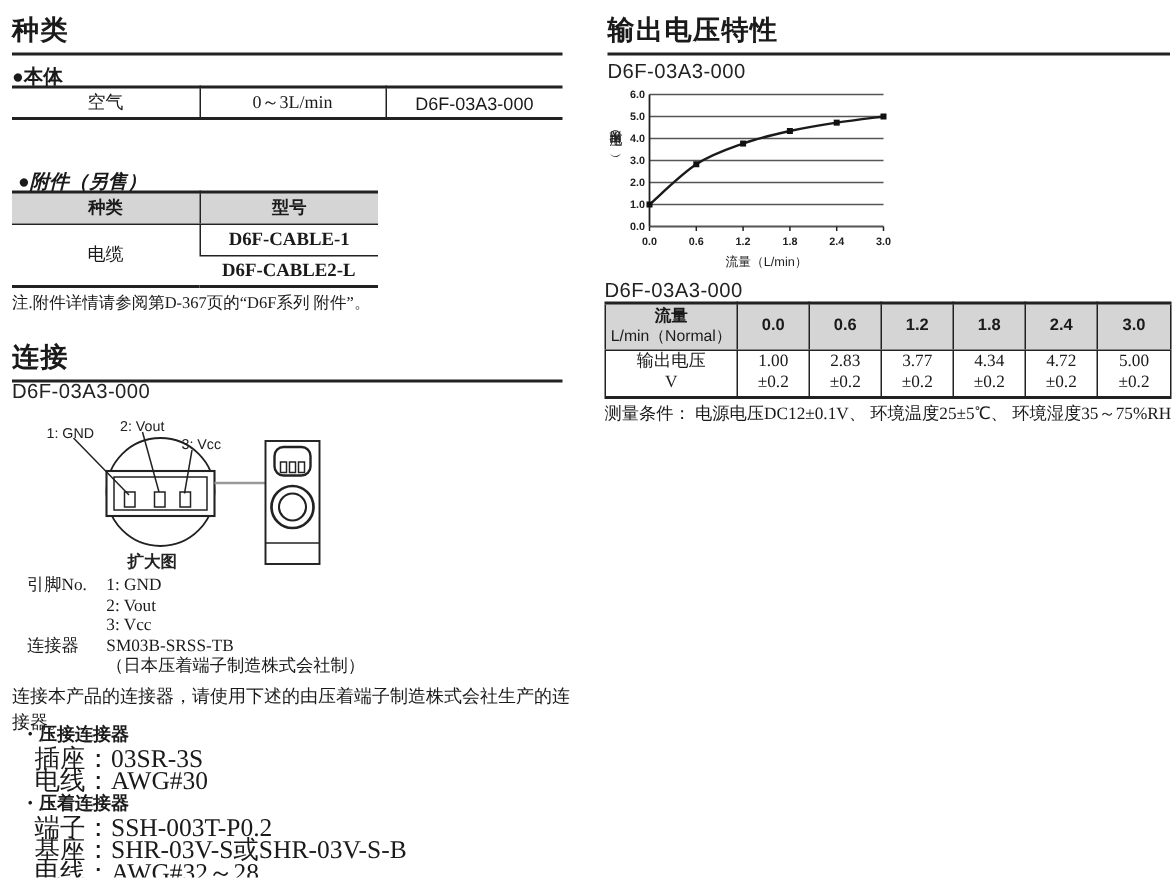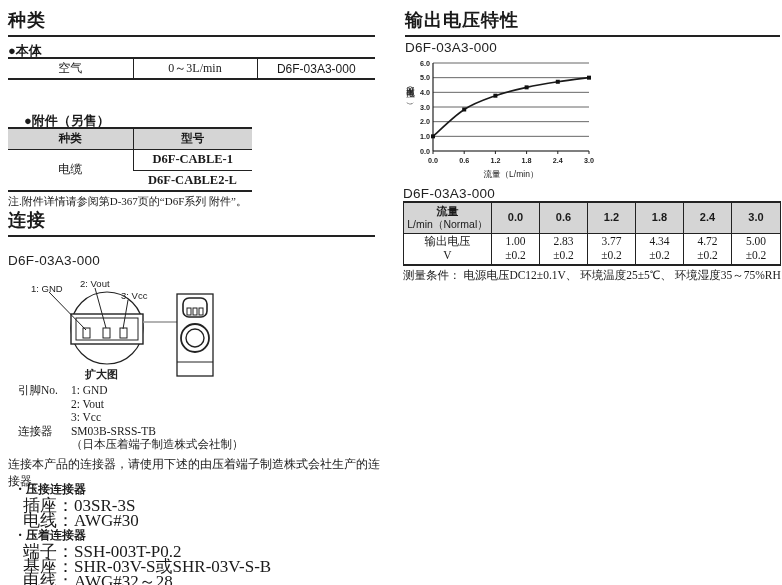--- a/index.html
+++ b/index.html
@@ -64,21 +64,21 @@
     </colgroup>
   <tbody>
   <tr>
     <td>空气</td>
     <td>0～3L/min</td>
     <td class="sansval">D6F-03A3-000</td>
   </tr>
 </tbody>
   </table>
 
-<div class="abs sub" style="left:24px; top:112px;">●附件（另售）</div>
+<div class="abs sub" style="left:12px; top:112px;font-style:italic;">●附件（另售）</div>
 
 <table class="abs spec-tbl" style="left:8px; top:127px; width:244px;">
   <colgroup>
       <col style="width:125px">
       <col style="width:119px">
     </colgroup>
   <tbody>
       <tr>
     <th>种类</th>
     <th>型号</th>
@@ -88,21 +88,21 @@
     <td class="mdl">D6F-CABLE-1</td>
   </tr>
   <tr class="rowline">
     <td class="mdl">D6F-CABLE2-L</td>
   </tr>
 </tbody>
   </table>
 
 <div class="abs note" style="left:8px; top:194px; width:370px;">注.附件详情请参阅第D-367页的“D6F系列 附件”。</div>
 
-<div class="abs h1" style="left:8px; top:208px; width:367px;">连接</div>
+<div class="abs h1" style="left:8px; top:226px; width:367px;">连接</div>
 
 <div class="abs model" style="left:8px; top:253px;">D6F-03A3-000</div>
 
 <svg class="abs" style="left:25px; top:278px;" width="210" height="104" viewBox="0 0 210 104">
 
   <circle cx="82" cy="50" r="36" fill="none" stroke="#222" stroke-width="1.2"></circle>
 
   <rect x="46" y="36" width="72" height="30" fill="#fff" stroke="#222" stroke-width="1.4"></rect>
   <rect x="51" y="40" width="62" height="22" fill="none" stroke="#222" stroke-width="1"></rect>
   <rect x="58" y="50" width="7" height="10" fill="none" stroke="#222" stroke-width="1"></rect>

